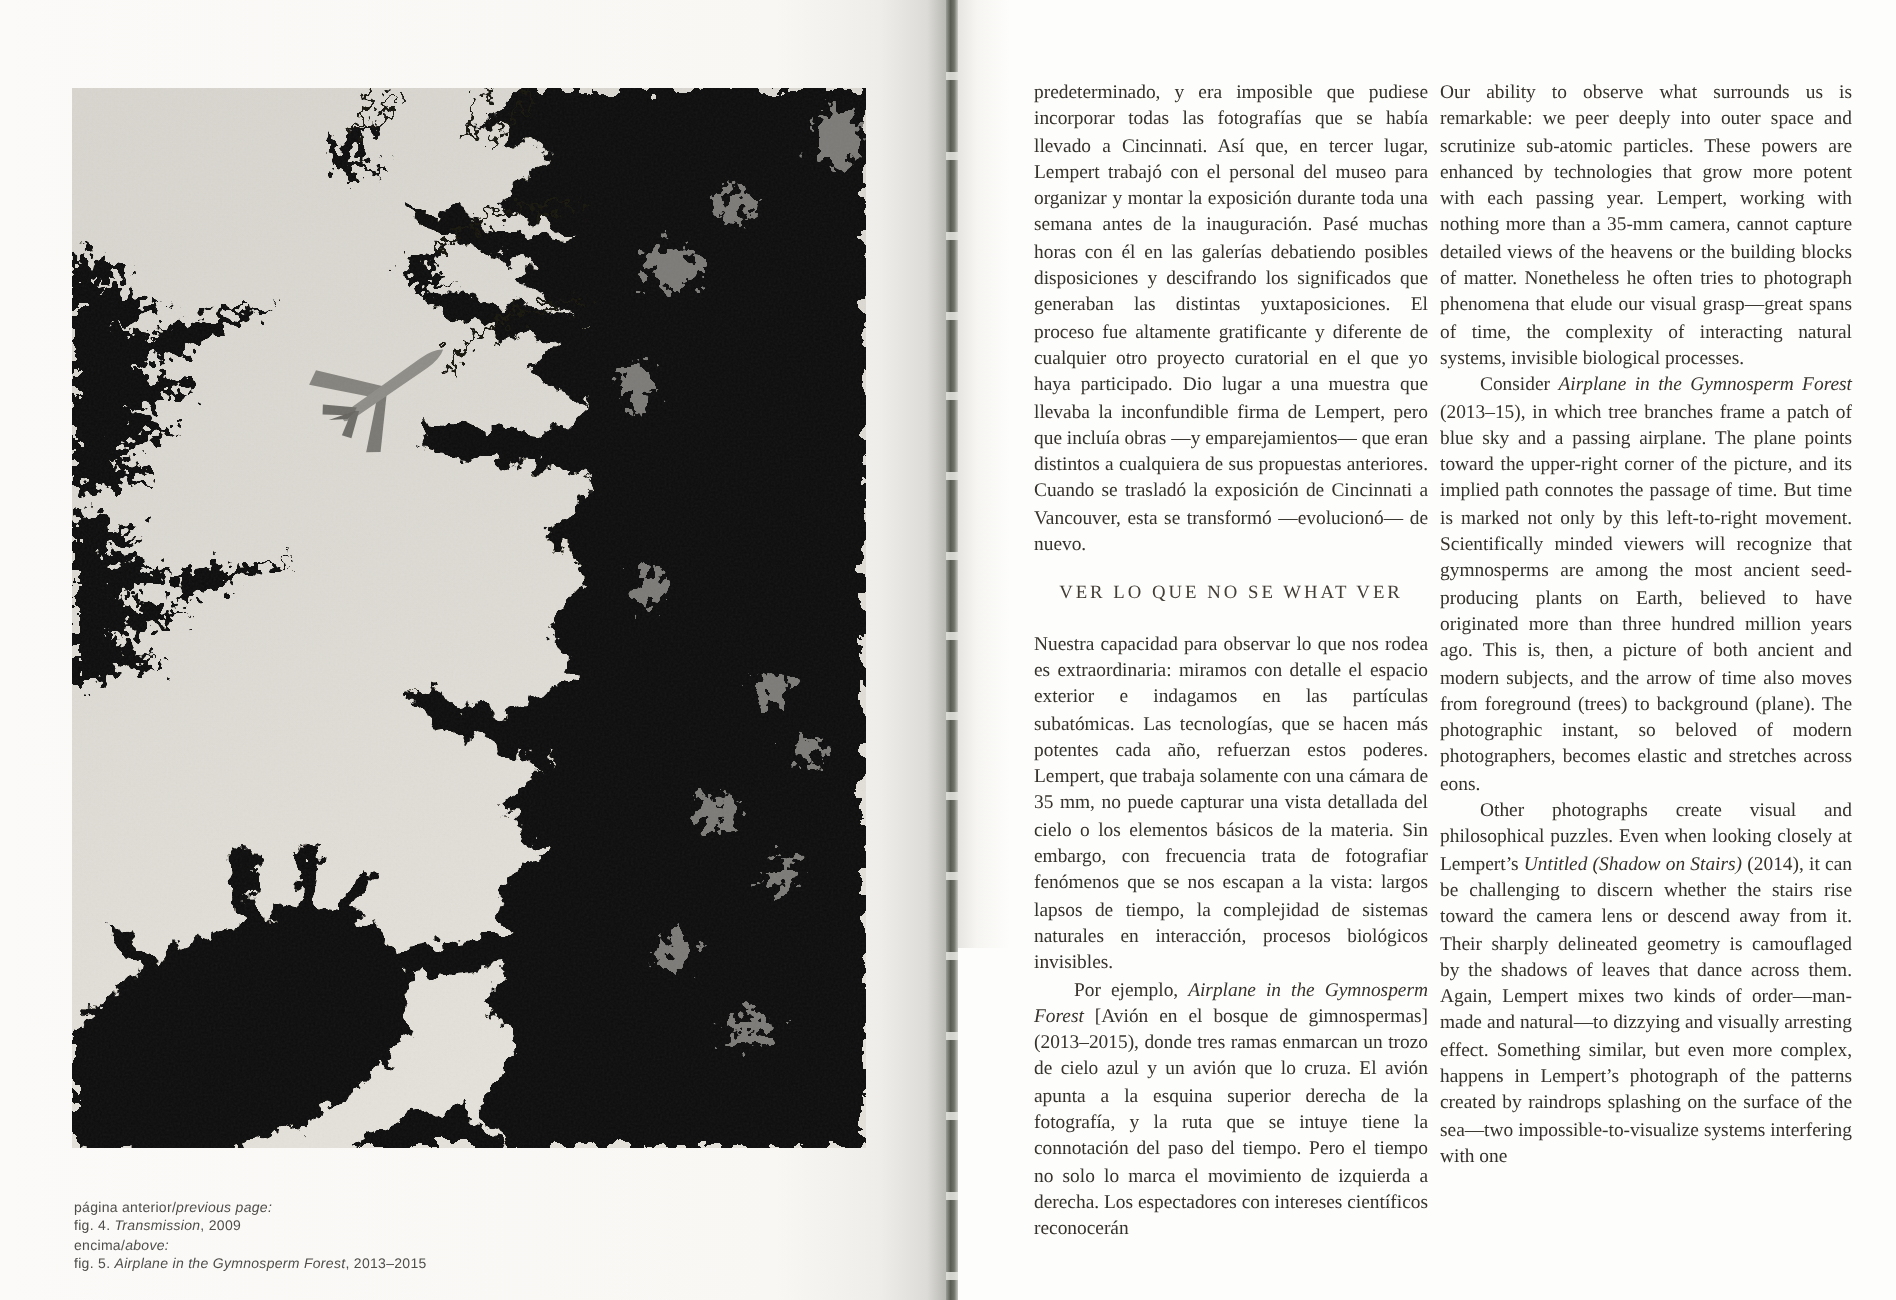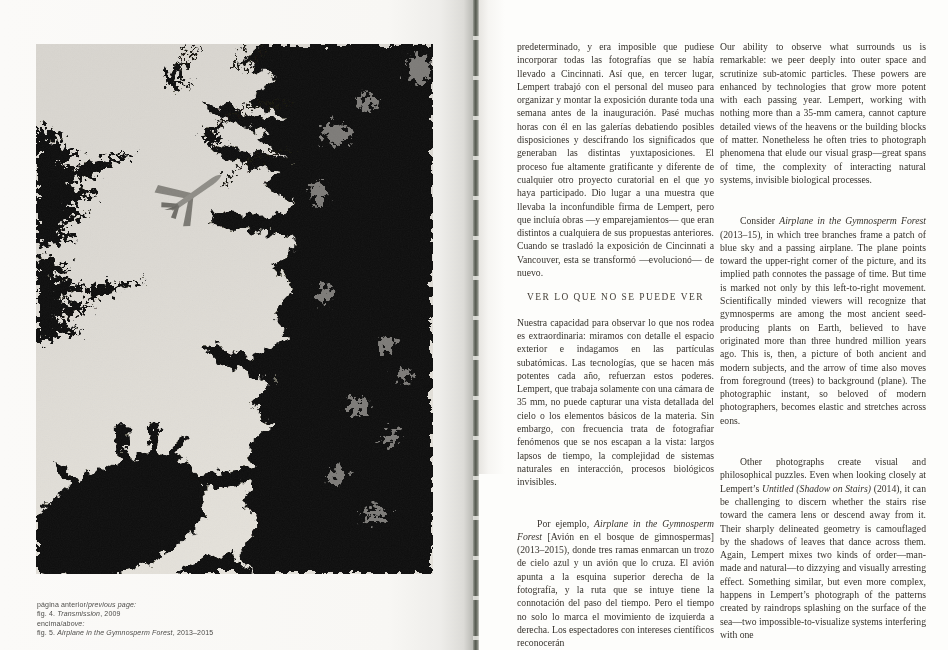--- a/index.html
+++ b/index.html
@@ -41,21 +41,21 @@
   .page-right{
     position:absolute;left:479px;top:0;width:469px;height:474px;
     background:linear-gradient(90deg,#e7e5e1 0%,#f6f5f2 2%,#fdfdfb 5.5%,#fdfdfb 100%);
   }
   .col{
     position:absolute;top:40px;
     font-size:9.7px;line-height:13.3px;color:#36322c;
     text-align:justify;
   }
   .col p{margin:0;}
-  .col p.indent{text-indent:20px;margin-top:28px;}
+  .col p.indent{text-indent:20px;}
   .col i{font-style:italic;}
   .heading{
     text-align:center;letter-spacing:1.5px;font-size:9.4px;color:#423d35;
     font-weight:normal;white-space:nowrap;
   }
   .col-es{left:38px;width:197px;}
   .col-en{left:241px;width:206px;}
   .col-es .heading{margin:12px 0 11px 0;}
   .col-en .heading{margin:0 0 12px 0;}
 </style>
@@ -160,21 +160,21 @@
         <div class="caption-line"><span>encima/</span><i>above:</i></div>
         <div class="caption-line"><span>fig. 5. </span><i>Airplane in the Gymnosperm Forest</i><span>, 2013–2015</span></div>
       </div>
   </div>
 
   <div class="spine"></div>
 
   <div class="page-right">
     <div class="col col-es" lang="es">
         <p><span>predeterminado, y era imposible que pudiese incorporar todas las fotografías que se había llevado a Cincinnati. Así que, en tercer lugar, Lempert trabajó con el personal del museo para organizar y montar la exposición durante toda una semana antes de la inauguración. Pasé muchas horas con él en las galerías debatiendo posibles disposiciones y descifrando los significados que generaban las distintas yuxtaposiciones. El proceso fue altamente gratificante y diferente de cualquier otro proyecto curatorial en el que yo haya participado. Dio lugar a una muestra que llevaba la inconfundible firma de Lempert, pero que incluía obras —y emparejamientos— que eran distintos a cualquiera de sus propuestas anteriores. Cuando se trasladó la exposición de Cincinnati a Vancouver, esta se transformó —evolucionó— de nuevo.</span></p>
-        <div class="heading">VER LO QUE NO SE PUEDE VER</div>
+        <div class="heading">VER LO QUE NO SE WHAT VER</div>
         <p><span>Nuestra capacidad para observar lo que nos rodea es extraordinaria: miramos con detalle el espacio exterior e indagamos en las partículas subatómicas. Las tecnologías, que se hacen más potentes cada año, refuerzan estos poderes. Lempert, que trabaja solamente con una cámara de 35 mm, no puede capturar una vista detallada del cielo o los elementos básicos de la materia. Sin embargo, con frecuencia trata de fotografiar fenómenos que se nos escapan a la vista: largos lapsos de tiempo, la complejidad de sistemas naturales en interacción, procesos biológicos invisibles.</span></p>
         <p class="indent"><span>Por ejemplo, </span><i>Airplane in the Gymnosperm Forest</i><span> [Avión en el bosque de gimnospermas] (2013–2015), donde tres ramas enmarcan un trozo de cielo azul y un avión que lo cruza. El avión apunta a la esquina superior derecha de la fotografía, y la ruta que se intuye tiene la connotación del paso del tiempo. Pero el tiempo no solo lo marca el movimiento de izquierda a derecha. Los espectadores con intereses científicos reconocerán</span></p>
       </div>
     <div class="col col-en" lang="en">
         <p><span>Our ability to observe what surrounds us is remarkable: we peer deeply into outer space and scrutinize sub-atomic particles. These powers are enhanced by technologies that grow more potent with each passing year. Lempert, working with nothing more than a 35-mm camera, cannot capture detailed views of the heavens or the building blocks of matter. Nonetheless he often tries to photograph phenomena that elude our visual grasp—great spans of time, the complexity of interacting natural systems, invisible biological processes.</span></p>
         <p class="indent"><span>Consider </span><i>Airplane in the Gymnosperm Forest</i><span> (2013–15), in which tree branches frame a patch of blue sky and a passing airplane. The plane points toward the upper-right corner of the picture, and its implied path connotes the passage of time. But time is marked not only by this left-to-right movement. Scientifically minded viewers will recognize that gymnosperms are among the most ancient seed-producing plants on Earth, believed to have originated more than three hundred million years ago. This is, then, a picture of both ancient and modern subjects, and the arrow of time also moves from foreground (trees) to background (plane). The photographic instant, so beloved of modern photographers, becomes elastic and stretches across eons.</span></p>
         <p class="indent"><span>Other photographs create visual and philosophical puzzles. Even when looking closely at Lempert’s </span><i>Untitled (Shadow on Stairs)</i><span> (2014), it can be challenging to discern whether the stairs rise toward the camera lens or descend away from it. Their sharply delineated geometry is camouflaged by the shadows of leaves that dance across them. Again, Lempert mixes two kinds of order—man-made and natural—to dizzying and visually arresting effect. Something similar, but even more complex, happens in Lempert’s photograph of the patterns created by raindrops splashing on the surface of the sea—two impossible-to-visualize systems interfering with one</span></p>
       </div>
   </div>
 

